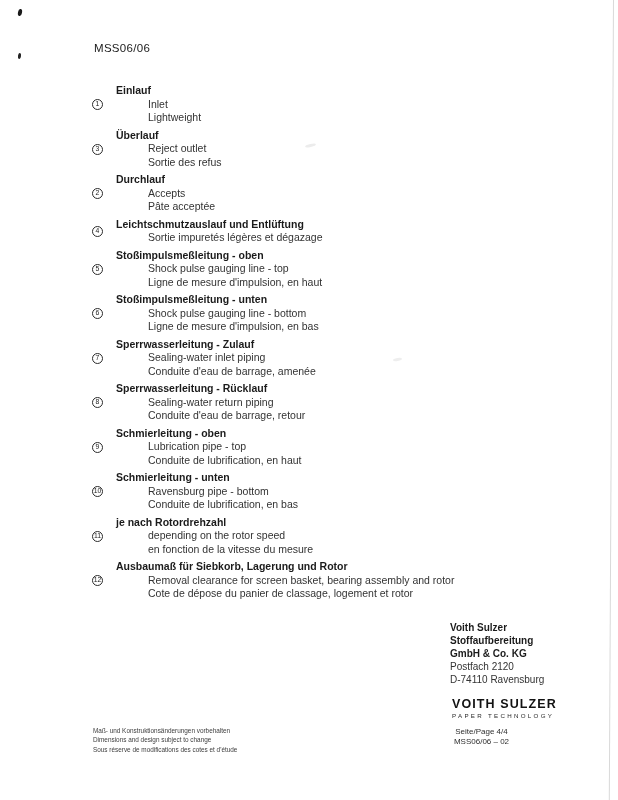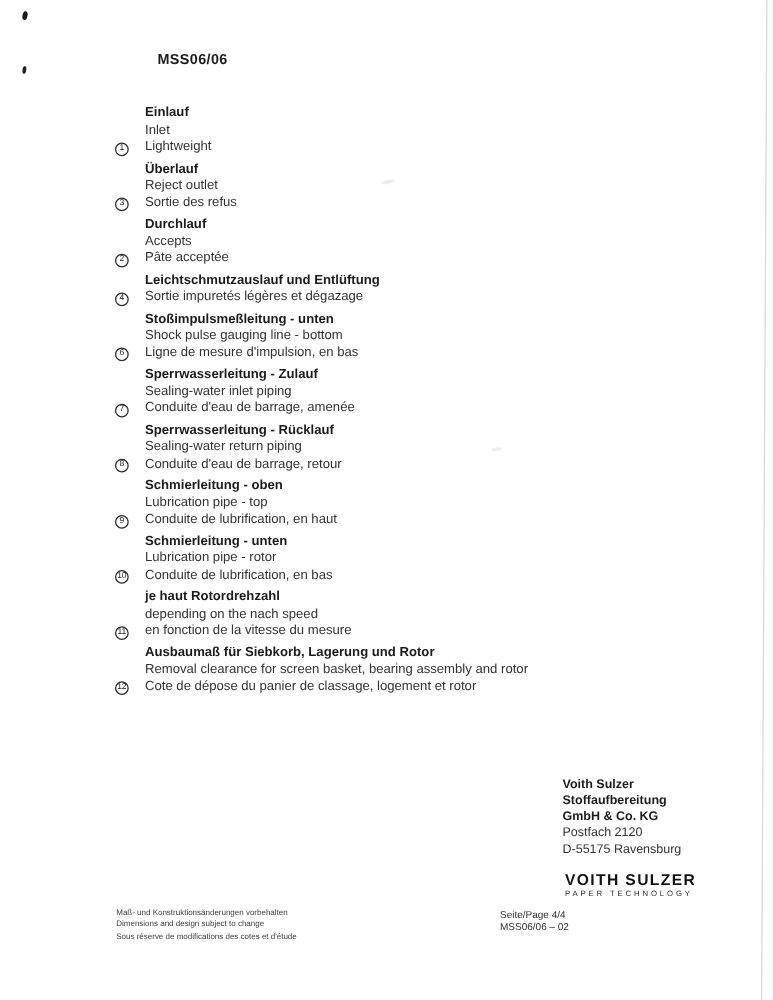--- a/index.html
+++ b/index.html
@@ -26,35 +26,35 @@
     position: absolute; left: 18px; top: 53px; width: 3px; height: 6px;
     background: #222; border-radius: 45% / 50%; transform: rotate(8deg);
   }
   .smudge-1 { position: absolute; left: 305px; top: 144px; width: 11px; height: 3px;
     background: #ececec; border-radius: 50%; transform: rotate(-14deg); }
   .smudge-2 { position: absolute; left: 393px; top: 358px; width: 9px; height: 3px;
     background: #eeeeee; border-radius: 50%; transform: rotate(-10deg); }
 
   .doc-title {
     position: absolute; left: 94px; top: 42px;
-    font-size: 11.5px; font-weight: bold; letter-spacing: .3px; color: #1b1b1b; margin-left: 32px;
+    font-size: 11.5px; font-weight: normal; letter-spacing: .3px; color: #1b1b1b;
   }
 
   .legend { position: absolute; left: 92px; top: 84px; width: 400px; }
-  .item { display: flex; align-items: flex-end; margin-bottom: 4px; }
+  .item { display: flex; align-items: center; margin-bottom: 4px; }
   .num-badge {
     flex: 0 0 auto;
     width: 11px; height: 11px; margin-top: 1px; margin-right: 13px;
     border: 1px solid #2b2b2b; border-radius: 50%;
     display: flex; align-items: center; justify-content: center;
     font-size: 6.8px; line-height: 1; color: #1b1b1b;
   }
   .item-lines { font-size: 10.5px; line-height: 13.5px; }
   .line-de { font-weight: bold; color: #1b1b1b; }
-  .line-en, .line-fr { color: #333; }
+  .line-en, .line-fr { color: #333; margin-left: 32px; }
 
   .address {
     position: absolute; left: 450px; top: 621px;
     font-size: 10px; line-height: 13px; color: #333;
   }
   .address .b { font-weight: bold; color: #1b1b1b; }
 
   .logo { position: absolute; left: 452px; top: 697px; }
   .logo-name {
     font-size: 12.5px; font-weight: 800; letter-spacing: 1.1px;
@@ -64,21 +64,21 @@
     margin-top: 1px; font-size: 6.2px; letter-spacing: 2.3px;
     color: #2a2a2a; white-space: nowrap;
   }
 
   .notice {
     position: absolute; left: 93px; top: 726px;
     font-size: 6.4px; line-height: 9.3px; color: #3d3d3d;
   }
   .page-info {
     position: absolute; left: 400px; top: 727px; width: 163px;
-    text-align: left; font-size: 8px; line-height: 10px; color: #2e2e2e;
+    text-align: center; font-size: 8px; line-height: 10px; color: #2e2e2e;
   }
 </style>
 </head>
 <body>
 
 <div class="page">
 
   <span class="speck-1"></span>
   <span class="speck-2"></span>
   <span class="smudge-1"></span>
@@ -125,20 +125,30 @@
     <div class="item">
       <span class="num-badge">
           <span>4</span>
         </span>
       <div class="item-lines">
         <div class="line-de">Leichtschmutzauslauf und Entlüftung</div>
         <div class="line-fr">Sortie impuretés légères et dégazage</div>
       </div>
     </div>
 
+    <div class="item">
+      <span class="num-badge">
+          <span>5</span>
+        </span>
+      <div class="item-lines">
+        <div class="line-de">Stoßimpulsmeßleitung - oben</div>
+        <div class="line-en">Shock pulse gauging line - top</div>
+        <div class="line-fr">Ligne de mesure d'impulsion, en haut</div>
+      </div>
+    </div>
 
     <div class="item">
       <span class="num-badge">
           <span>6</span>
         </span>
       <div class="item-lines">
         <div class="line-de">Stoßimpulsmeßleitung - unten</div>
         <div class="line-en">Shock pulse gauging line - bottom</div>
         <div class="line-fr">Ligne de mesure d'impulsion, en bas</div>
       </div>
@@ -176,32 +186,32 @@
         <div class="line-fr">Conduite de lubrification, en haut</div>
       </div>
     </div>
 
     <div class="item">
       <span class="num-badge">
           <span>10</span>
         </span>
       <div class="item-lines">
         <div class="line-de">Schmierleitung - unten</div>
-        <div class="line-en">Lubrication pipe - rotor</div>
+        <div class="line-en">Ravensburg pipe - bottom</div>
         <div class="line-fr">Conduite de lubrification, en bas</div>
       </div>
     </div>
 
     <div class="item">
       <span class="num-badge">
           <span>11</span>
         </span>
       <div class="item-lines">
-        <div class="line-de">je haut Rotordrehzahl</div>
-        <div class="line-en">depending on the nach speed</div>
+        <div class="line-de">je nach Rotordrehzahl</div>
+        <div class="line-en">depending on the rotor speed</div>
         <div class="line-fr">en fonction de la vitesse du mesure</div>
       </div>
     </div>
 
     <div class="item">
       <span class="num-badge">
           <span>12</span>
         </span>
       <div class="item-lines">
         <div class="line-de">Ausbaumaß für Siebkorb, Lagerung und Rotor</div>
@@ -210,21 +220,21 @@
       </div>
     </div>
 
   </div>
 
   <div class="address">
     <div class="b">Voith Sulzer</div>
     <div class="b">Stoffaufbereitung</div>
     <div class="b">GmbH &amp; Co. KG</div>
     <div>Postfach 2120</div>
-    <div>D-55175 Ravensburg</div>
+    <div>D-74110 Ravensburg</div>
   </div>
 
   <div class="logo">
     <div class="logo-name">VOITH SULZER</div>
     <div class="logo-tagline">PAPER TECHNOLOGY</div>
   </div>
 
   <div class="notice">
     <div>Maß- und Konstruktionsänderungen vorbehalten</div>
     <div>Dimensions and design subject to change</div>

